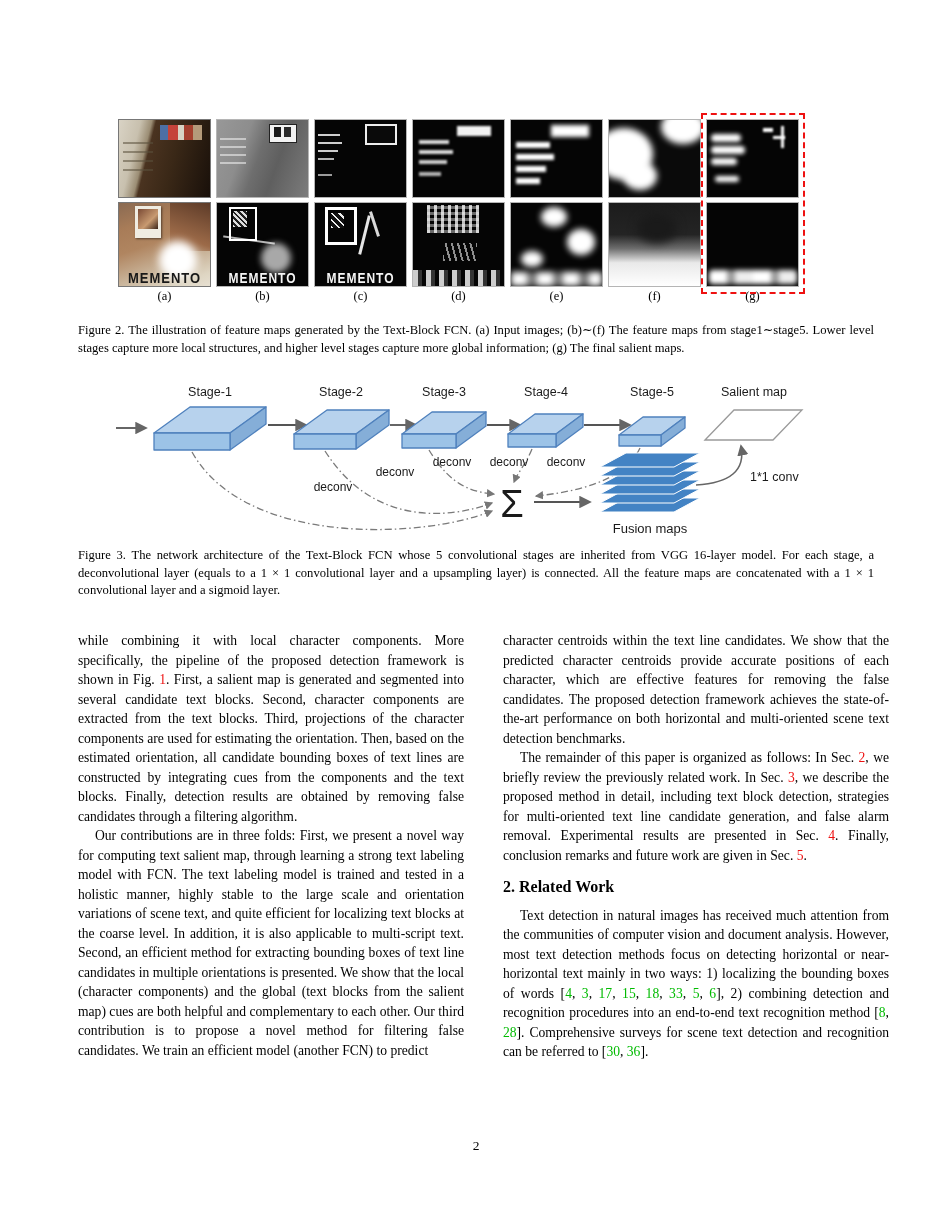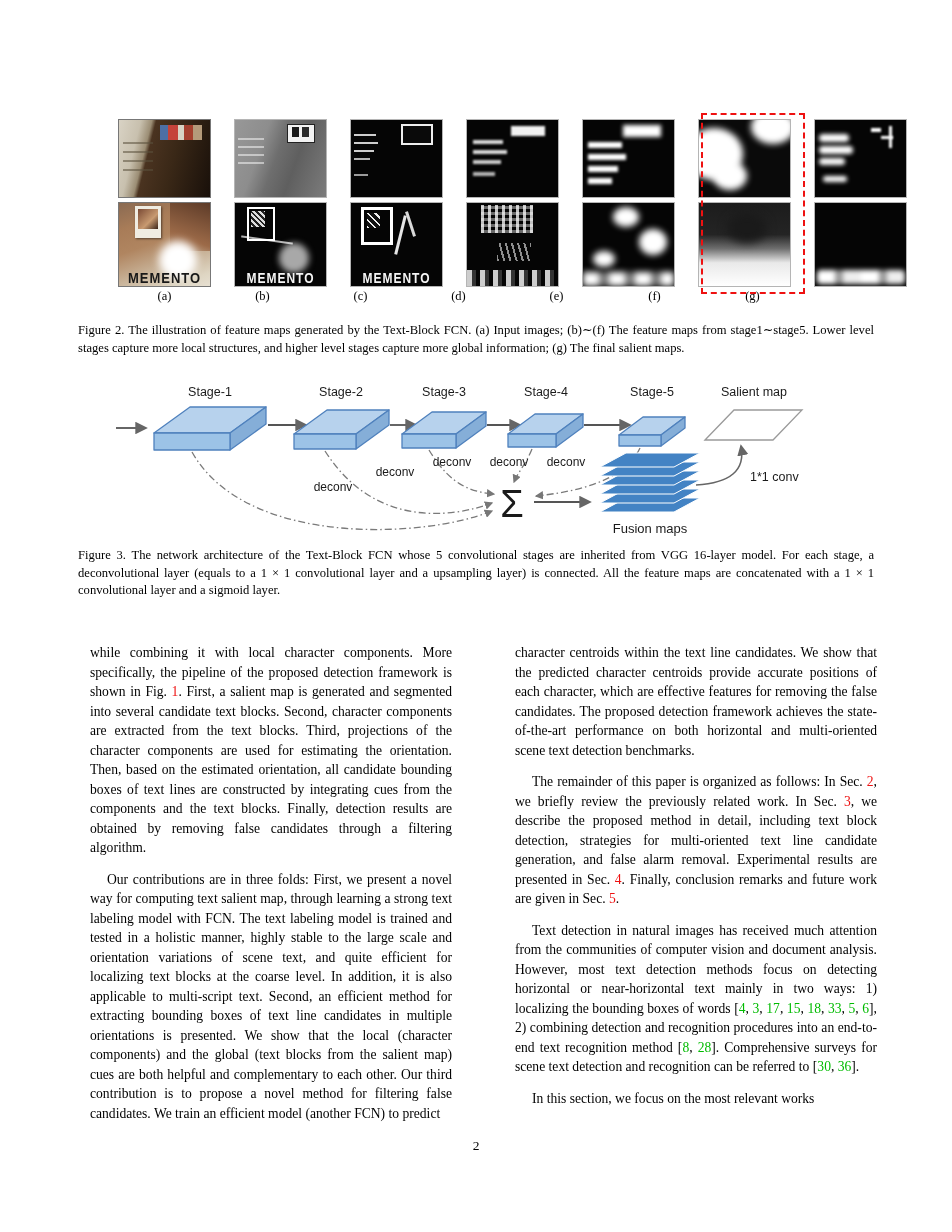--- a/index.html
+++ b/index.html
@@ -1,21 +1,21 @@
 <!DOCTYPE html>
 <html><head>
 <meta charset="utf-8">
 <style>
   html,body{margin:0;padding:0;background:#888;}
   .page{position:relative;width:952px;height:1232px;background:#ffffff;margin:0 auto;overflow:hidden;
         font-family:"Liberation Serif","DejaVu Serif",serif;color:#000;}
 
   
   .fig2-grid{position:absolute;left:118px;top:119px;display:grid;
-             grid-template-columns:repeat(7,93px);grid-template-rows:79px 85px;gap:4px 23px;}
+             grid-template-columns:repeat(7,93px);grid-template-rows:79px 85px;gap:4px 5px;}
   .fm{position:relative;overflow:hidden;background:#050505;border:1px solid #b5b5b5;box-sizing:border-box;}
   .fm .el{position:absolute;}
   .blob{background:#fff;border-radius:50%;filter:blur(3px);}
   .bar{background:#fff;filter:blur(0.6px);}
   .outline{border:2px solid #fff;background:transparent;}
 
   .fm-a1{background:linear-gradient(104deg,#d9d3c5 0%,#c8c0ae 20%,#9b8d74 30%,#4a3320 34%,#3a2817 58%,#19100a 100%);border-color:#777;}
   .fm-b1{background:linear-gradient(110deg,#989898 0%,#8d8d8d 30%,#6e6e6e 46%,#5f5f5f 64%,#7c7c7c 100%);}
   .fm-f1{background:#0a0a0a;}
   .fm-a2{background:linear-gradient(160deg,#8a6a52 0%,#a87c58 24%,#b08560 45%,#c9b49a 70%,#ded5c2 88%,#e7e0d2 100%);border-color:#777;}
@@ -42,21 +42,21 @@
 
   
   .fig3{position:absolute;left:96px;top:380px;}
   .fig3 text{font-family:"Liberation Sans","DejaVu Sans",sans-serif;fill:#1a1a1a;}
 
   
   .col{position:absolute;top:631px;width:386px;font-size:13.6px;line-height:19.5px;
        text-align:justify;}
   .col-left{left:78px;}
   .col-right{left:503px;}
-  .col p{margin:12px;}
+  .col p{margin:0;}
   .col p.indent{text-indent:17px;}
   .col h2{font-size:16px;margin:12px 0 9px 0;font-weight:bold;}
   .c-red{color:#ee1111;}
   .c-green{color:#00bb00;}
 
   .pageno{position:absolute;left:0;top:1138px;width:100%;text-align:center;font-size:13.5px;}
 </style>
 </head>
 <body>
 
@@ -248,18 +248,18 @@
   <div class="caption cap3">Figure 3. The network architecture of the Text-Block FCN whose 5 convolutional stages are inherited from VGG 16-layer model. For each stage, a deconvolutional layer (equals to a 1 × 1 convolutional layer and a upsampling layer) is connected. All the feature maps are concatenated with a 1 × 1 convolutional layer and a sigmoid layer.</div>
 
   <div class="col col-left">
     <p><span>while combining it with local character components. More specifically, the pipeline of the proposed detection framework is shown in Fig. </span><span class="c-red">1</span><span>. First, a salient map is generated and segmented into several candidate text blocks. Second, character components are extracted from the text blocks. Third, projections of the character components are used for estimating the orientation. Then, based on the estimated orientation, all candidate bounding boxes of text lines are constructed by integrating cues from the components and the text blocks. Finally, detection results are obtained by removing false candidates through a filtering algorithm.</span></p>
     <p class="indent"><span>Our contributions are in three folds: First, we present a novel way for computing text salient map, through learning a strong text labeling model with FCN. The text labeling model is trained and tested in a holistic manner, highly stable to the large scale and orientation variations of scene text, and quite efficient for localizing text blocks at the coarse level. In addition, it is also applicable to multi-script text. Second, an efficient method for extracting bounding boxes of text line candidates in multiple orientations is presented. We show that the local (character components) and the global (text blocks from the salient map) cues are both helpful and complementary to each other. Our third contribution is to propose a novel method for filtering false candidates. We train an efficient model (another FCN) to predict</span></p>
   </div>
 
   <div class="col col-right">
     <p><span>character centroids within the text line candidates. We show that the predicted character centroids provide accurate positions of each character, which are effective features for removing the false candidates. The proposed detection framework achieves the state-of-the-art performance on both horizontal and multi-oriented scene text detection benchmarks.</span></p>
     <p class="indent"><span>The remainder of this paper is organized as follows: In Sec. </span><span class="c-red">2</span><span>, we briefly review the previously related work. In Sec. </span><span class="c-red">3</span><span>, we describe the proposed method in detail, including text block detection, strategies for multi-oriented text line candidate generation, and false alarm removal. Experimental results are presented in Sec. </span><span class="c-red">4</span><span>. Finally, conclusion remarks and future work are given in Sec. </span><span class="c-red">5</span><span>.</span></p>
+    <h2>2. Related Work</h2>
     <p class="indent"><span>Text detection in natural images has received much attention from the communities of computer vision and document analysis. However, most text detection methods focus on detecting horizontal or near-horizontal text mainly in two ways: 1) localizing the bounding boxes of words [</span><span class="c-green">4</span><span>, </span><span class="c-green">3</span><span>, </span><span class="c-green">17</span><span>, </span><span class="c-green">15</span><span>, </span><span class="c-green">18</span><span>, </span><span class="c-green">33</span><span>, </span><span class="c-green">5</span><span>, </span><span class="c-green">6</span><span>], 2) combining detection and recognition procedures into an end-to-end text recognition method [</span><span class="c-green">8</span><span>, </span><span class="c-green">28</span><span>]. Comprehensive surveys for scene text detection and recognition can be referred to  [</span><span class="c-green">30</span><span>, </span><span class="c-green">36</span><span>].</span></p>
-    <p class="indent"><span>In this section, we focus on the most relevant works</span></p>
   </div>
 
   <div class="pageno">2</div>
 </div>
 
 </body></html>

